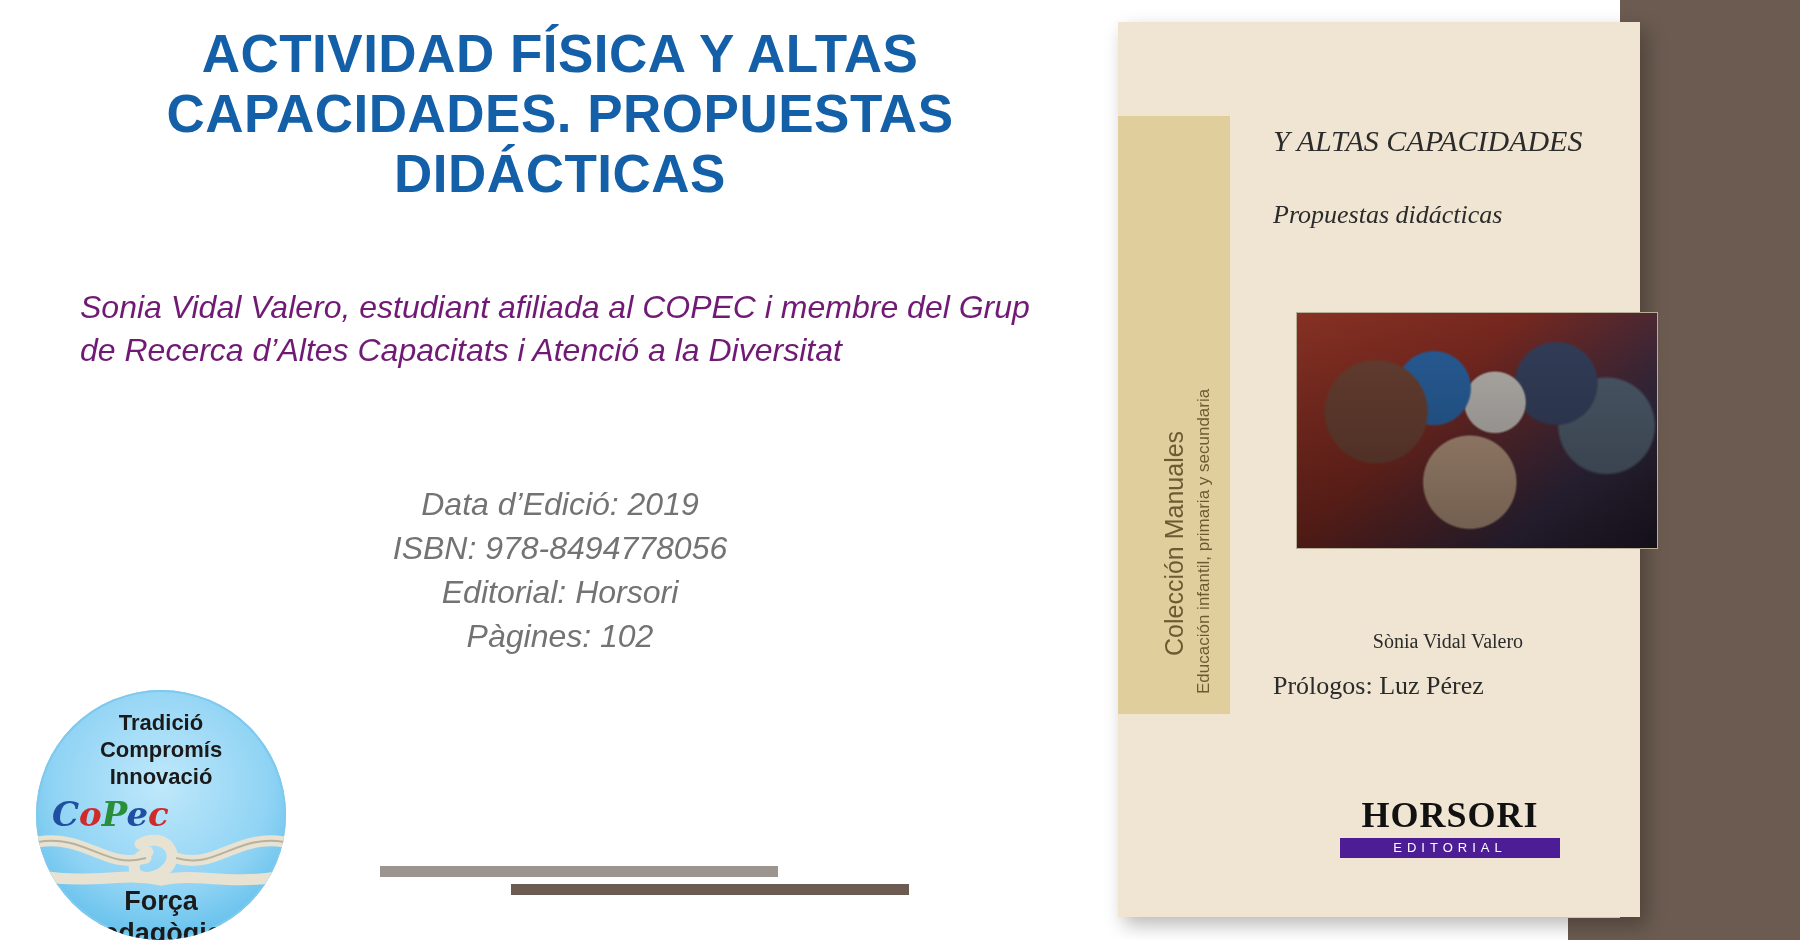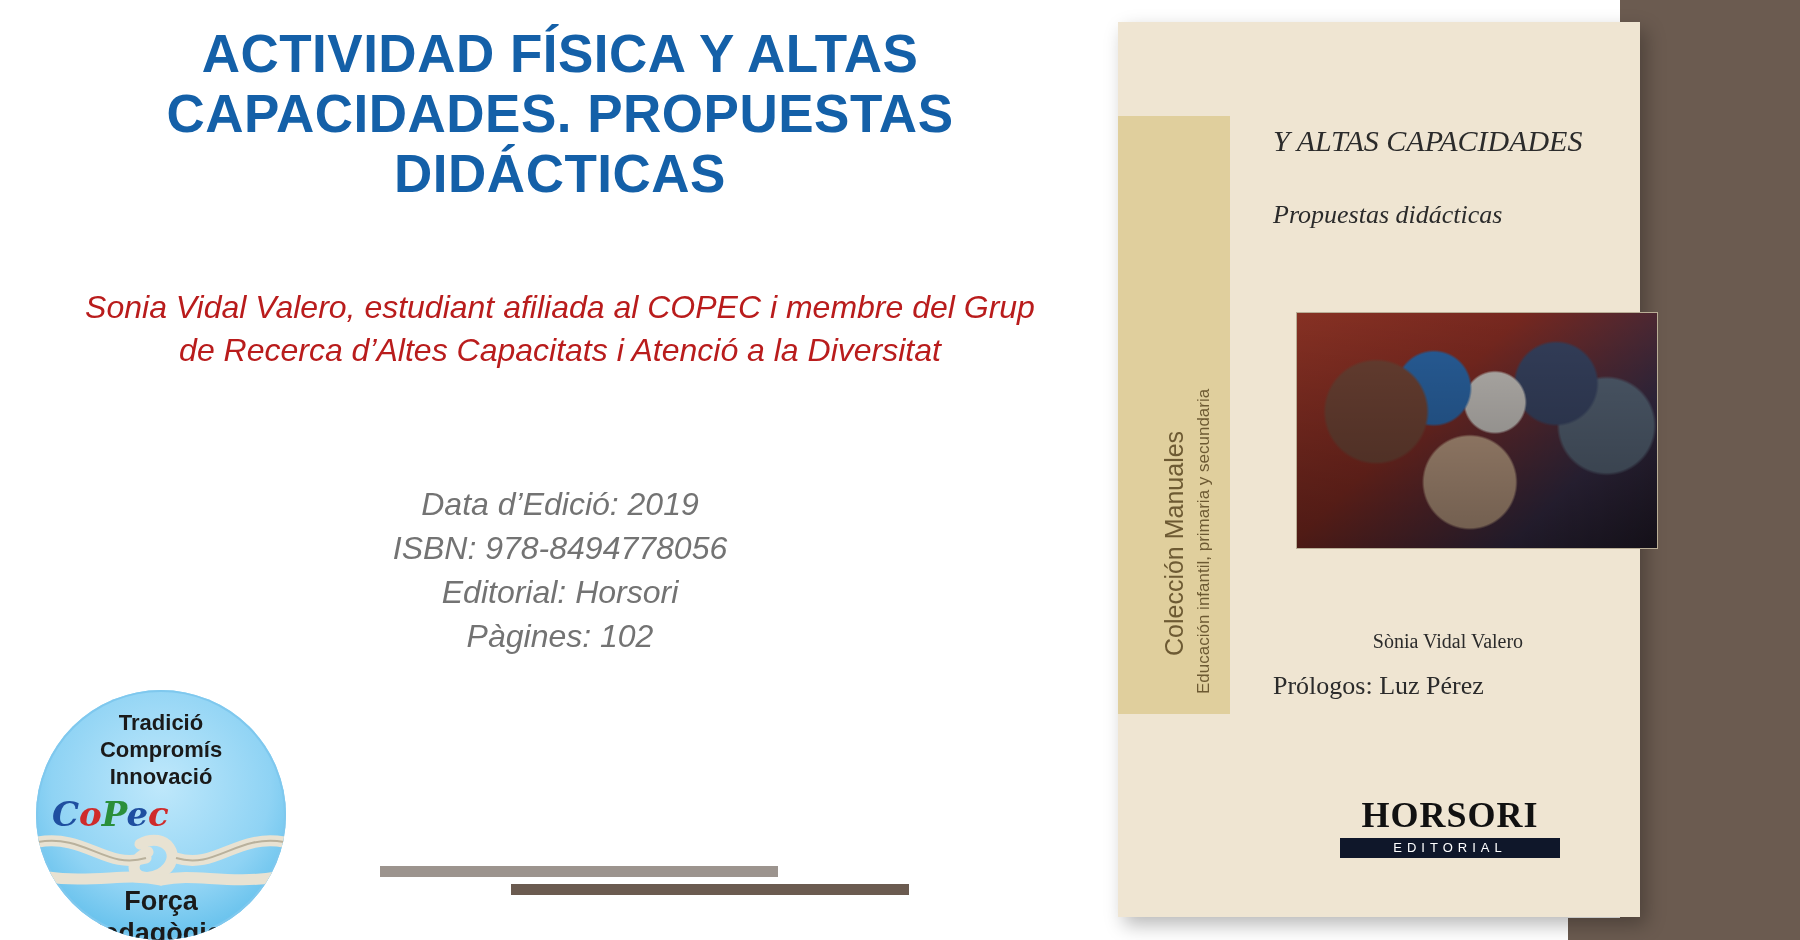--- a/index.html
+++ b/index.html
@@ -56,25 +56,24 @@
     line-height: 1.13;
     font-weight: bold;
     color: #1460a8;
     letter-spacing: 0.5px;
   }
   .authors {
     position: absolute;
     left: 80px;
     top: 286px;
     width: 960px;
-    text-align: center;
     font-size: 32px;
     line-height: 1.33;
     font-style: italic;
-    color: #b91c1c;
+    color: #701a75;
   }
   .meta {
     position: absolute;
     left: 80px;
     top: 482px;
     width: 960px;
     text-align: center;
     font-size: 32px;
     line-height: 1.38;
     font-style: italic;
@@ -257,21 +256,21 @@
   }
   .publisher-name {
     font-family: "Liberation Serif", serif;
     font-weight: bold;
     font-size: 36px;
     letter-spacing: 1px;
     color: #111111;
   }
   .publisher-sub {
     margin-top: 2px;
-    background: #0f172a;
+    background: #4c1d95;
     color: #ffffff;
     font-size: 13px;
     letter-spacing: 5px;
     padding: 2px 0 3px 0;
   }
 </style>
 </head>
 <body>
 
 <div class="slide">

